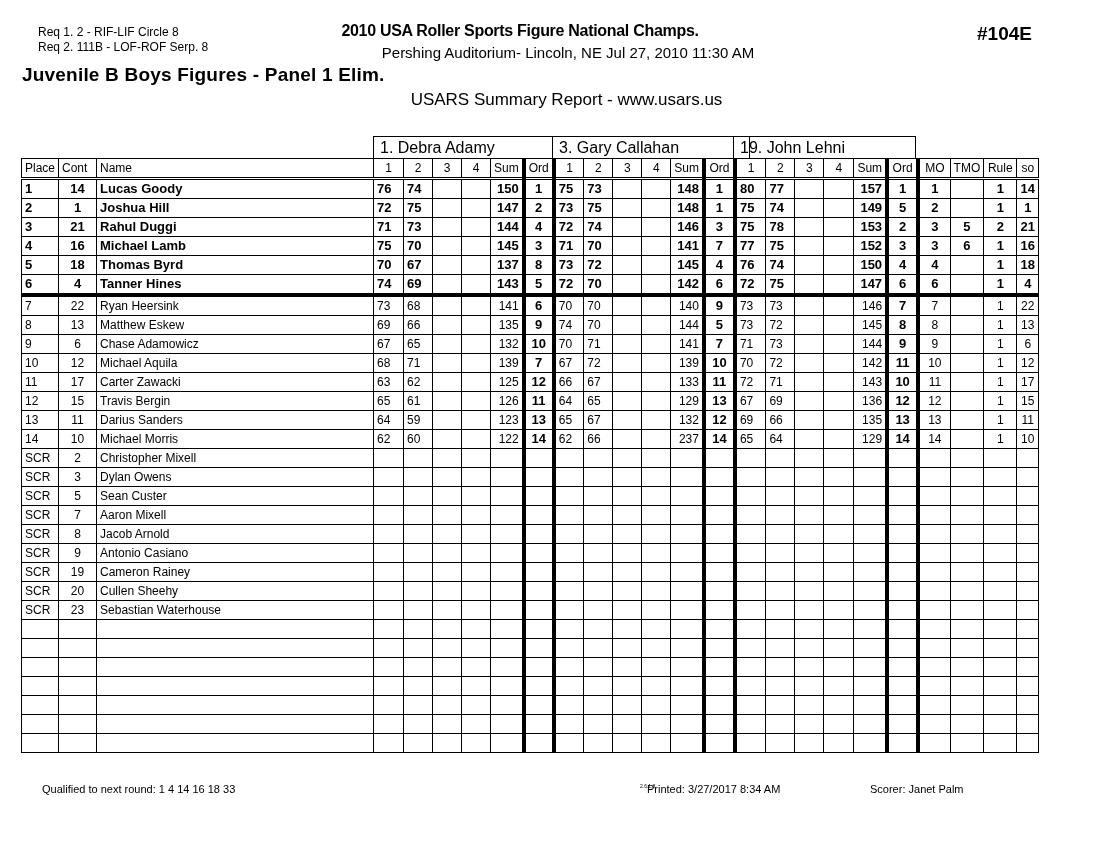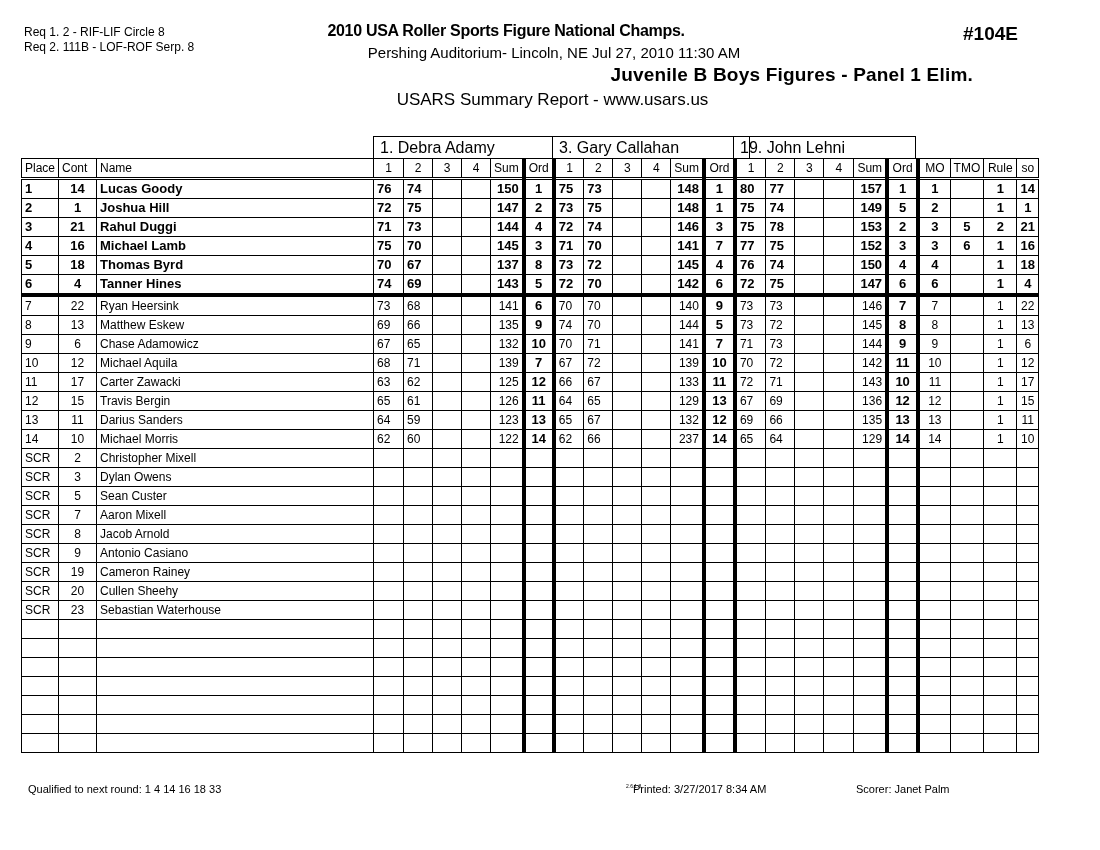--- a/index.html
+++ b/index.html
@@ -1,21 +1,21 @@
 <!DOCTYPE html>
 <html><head>
 <meta charset="utf-8">
 <style>
   html, body { margin:0; padding:0; background:#fff; }
   body { width:1100px; height:850px; position:relative; overflow:hidden; font-family:"Liberation Sans", sans-serif; color:#000; }
-  .abs { position:absolute; white-space:nowrap; }
+  .abs { position:absolute; white-space:nowrap;margin-left:14px; }
   .req { left:24px; font-size:12px; }
   .title1 { left:0; width:1008px; text-align:center; top:22px; font-size:16px; font-weight:bold; letter-spacing:-0.3px; padding-left:4px; box-sizing:border-box; }
   .title2 { left:0; width:1100px; text-align:center; top:44px; font-size:15px; padding-left:8px; box-sizing:border-box; }
-  .title3 { left:0; width:973px; text-align:right; top:64px; font-size:19px; font-weight:bold; padding-left:8px; box-sizing:border-box; letter-spacing:0.2px; }
+  .title3 { left:0; width:973px; text-align:left; top:64px; font-size:19px; font-weight:bold; padding-left:8px; box-sizing:border-box; letter-spacing:0.2px; }
   .title4 { left:0; width:1100px; text-align:center; top:90px; font-size:17px; padding-left:5px; box-sizing:border-box; }
   .evtnum { left:963px; top:23px; font-size:19px; font-weight:bold; }
 
   .judge-box { position:absolute; top:136px; height:22px; border:1px solid #000; border-bottom:none; box-sizing:border-box; font-size:16px; padding:2px 0 0 6px; }
 
   table.grid { position:absolute; left:21px; top:158px; border-collapse:collapse; table-layout:fixed; font-size:12px; }
   table.grid td { border:1px solid #000; height:19px; padding:0 3px; box-sizing:border-box; overflow:hidden; white-space:nowrap; line-height:18px; }
   table.grid tr.hdr td { height:20px; border-bottom:3px double #000; }
   table.grid tr.top td { font-weight:bold; font-size:13px; }
   table.grid tr.cut td { border-bottom:4px solid #000; }

